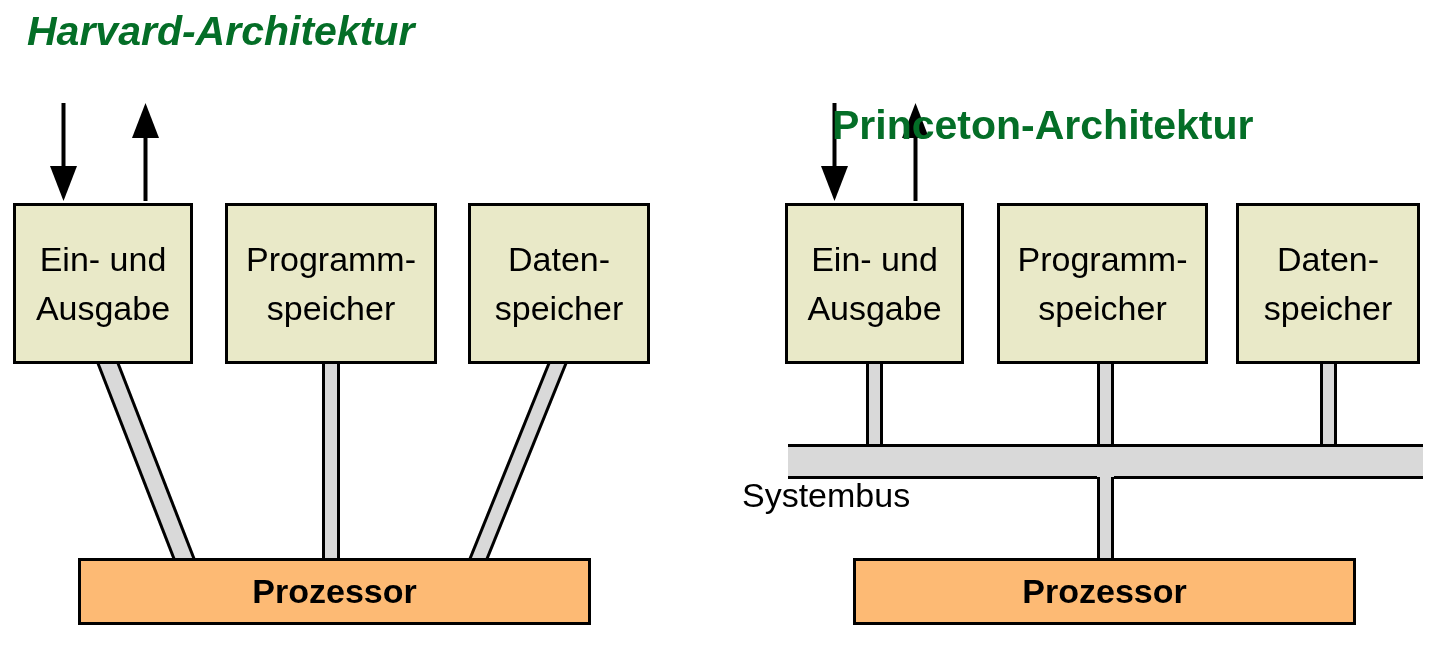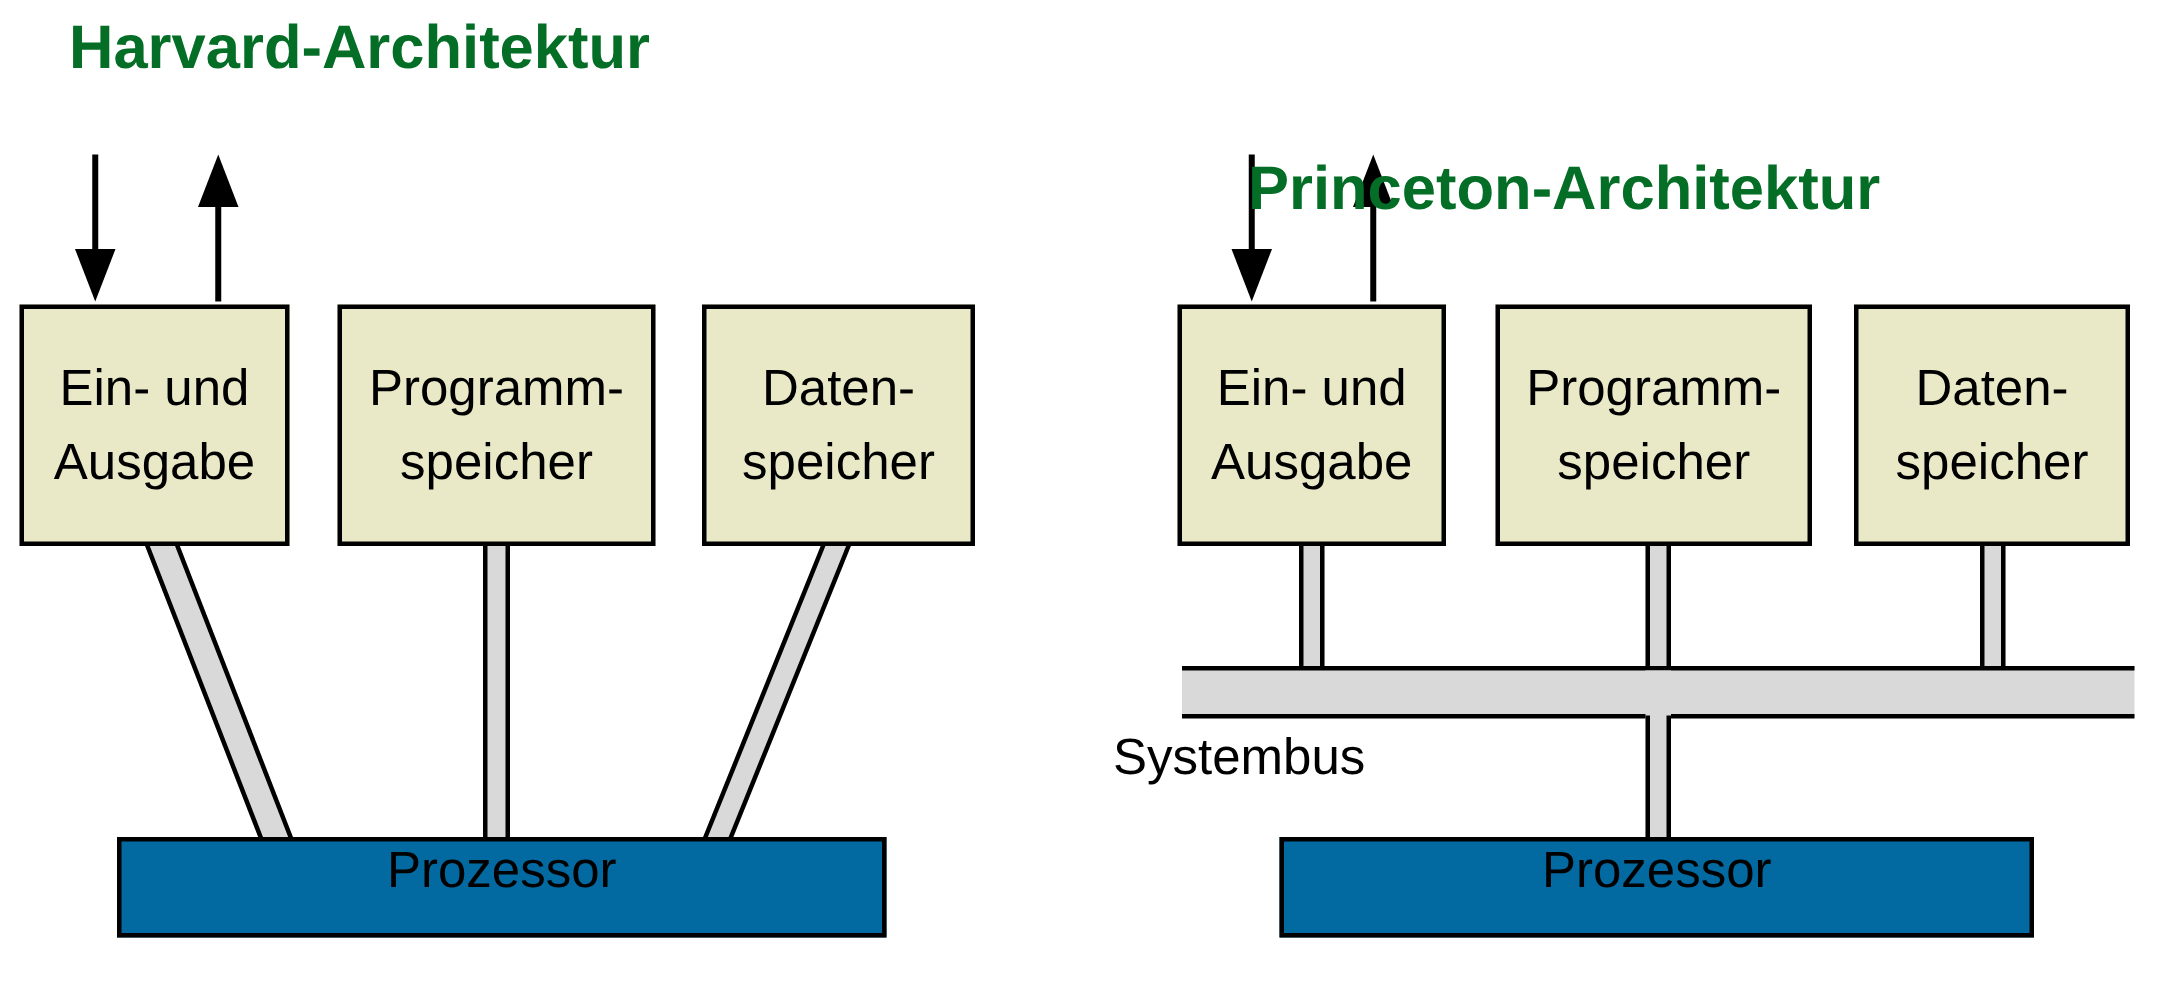--- a/index.html
+++ b/index.html
@@ -12,23 +12,23 @@
     position:absolute;z-index:3;color:#046e27;font-weight:bold;
     font-size:41px;line-height:47px;white-space:pre;
   }
   .node{
     position:absolute;z-index:2;background:#e9e9c8;border:3px solid #000;
     box-sizing:border-box;display:flex;flex-direction:column;
     align-items:center;justify-content:center;
     font-size:34px;line-height:1.42;color:#000;text-align:center;
   }
   .proc{
-    position:absolute;z-index:2;background:#0369a1;border:3px solid #000;
-    box-sizing:border-box;display:flex;align-items:flex-start;justify-content:center;
-    font-size:34px;color:#000;
+    position:absolute;z-index:2;background:#fdba74;border:3px solid #000;
+    box-sizing:border-box;display:flex;align-items:center;justify-content:center;
+    font-size:34px;color:#000;font-weight:bold;
   }
   .buslabel{
     position:absolute;z-index:3;color:#000;font-size:34px;white-space:pre;
   }
 </style>
 </head>
 <body>
 
 <div class="stage">
 
@@ -92,21 +92,21 @@
       <line x1="788" y1="477.5" x2="1423" y2="477.5" stroke="#000" stroke-width="3"></line>
     </g>
 
     <g>
       <rect x="1097" y="447" width="17" height="113" fill="#d9d9d9"></rect>
       <line x1="1098.5" y1="477" x2="1098.5" y2="560" stroke="#000" stroke-width="3"></line>
       <line x1="1112.5" y1="477" x2="1112.5" y2="560" stroke="#000" stroke-width="3"></line>
     </g>
   </svg>
 
-  <div class="title" style="left:46px;top:8px;">Harvard-Architektur</div>
+  <div class="title" style="left:27px;top:8px;font-style:italic;">Harvard-Architektur</div>
 
   <div class="title" style="left:791px;top:8px;margin-left:41px;">
     <div>Princeton-Architektur</div>
   </div>
 
   <div class="node" style="left:13px;top:203px;width:180px;height:161px;">
     <span>Ein- und</span>
     <span>Ausgabe</span>
   </div>
   <div class="node" style="left:225px;top:203px;width:212px;height:161px;">
@@ -130,15 +130,15 @@
     <span>speicher</span>
   </div>
   <div class="node" style="left:1236px;top:203px;width:184px;height:161px;">
     <span>Daten-</span>
     <span>speicher</span>
   </div>
   <div class="proc" style="left:853px;top:558px;width:503px;height:67px;">
     <span>Prozessor</span>
   </div>
 
-  <div class="buslabel" style="left:742px;top:486px;">Systembus</div>
+  <div class="buslabel" style="left:742px;top:476px;">Systembus</div>
 
 </div>
 
 </body></html>

